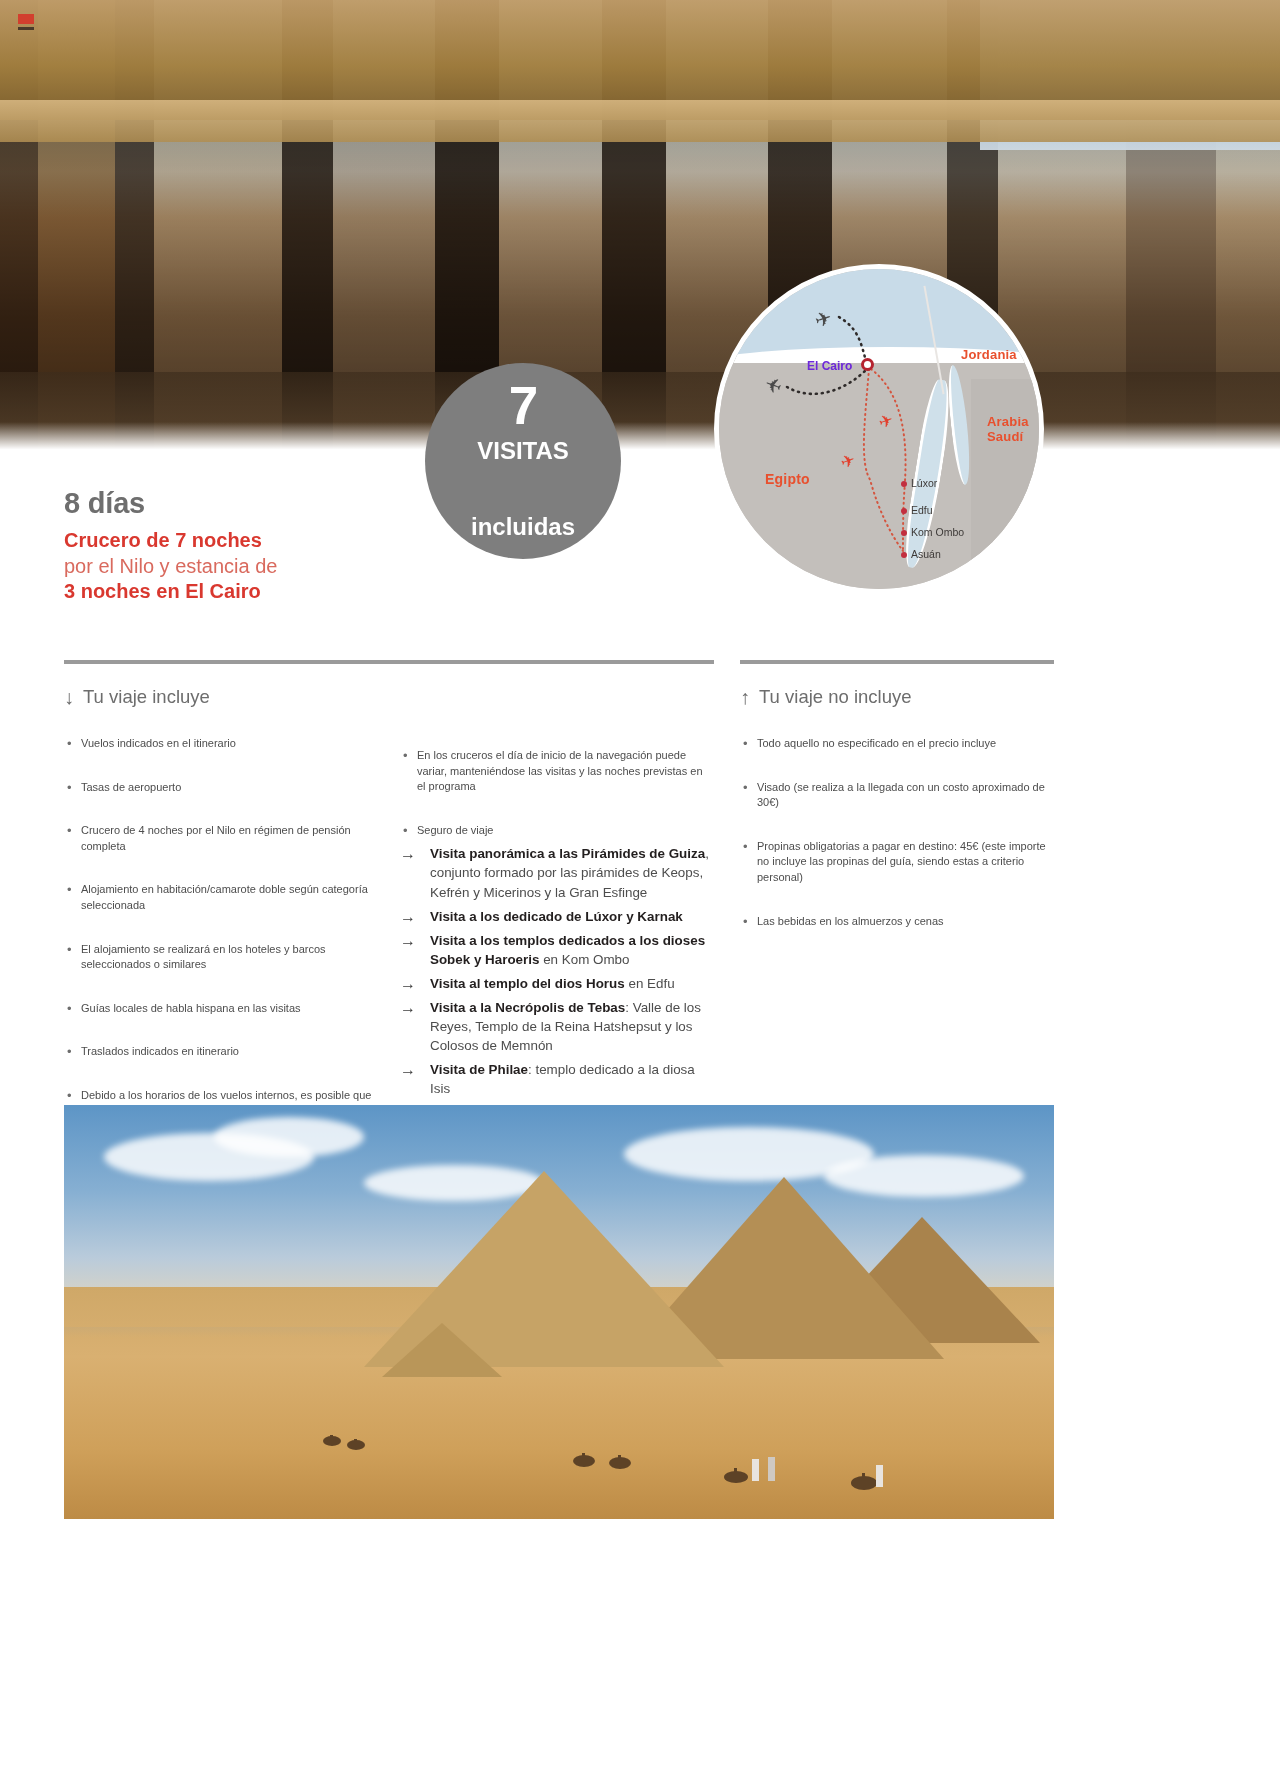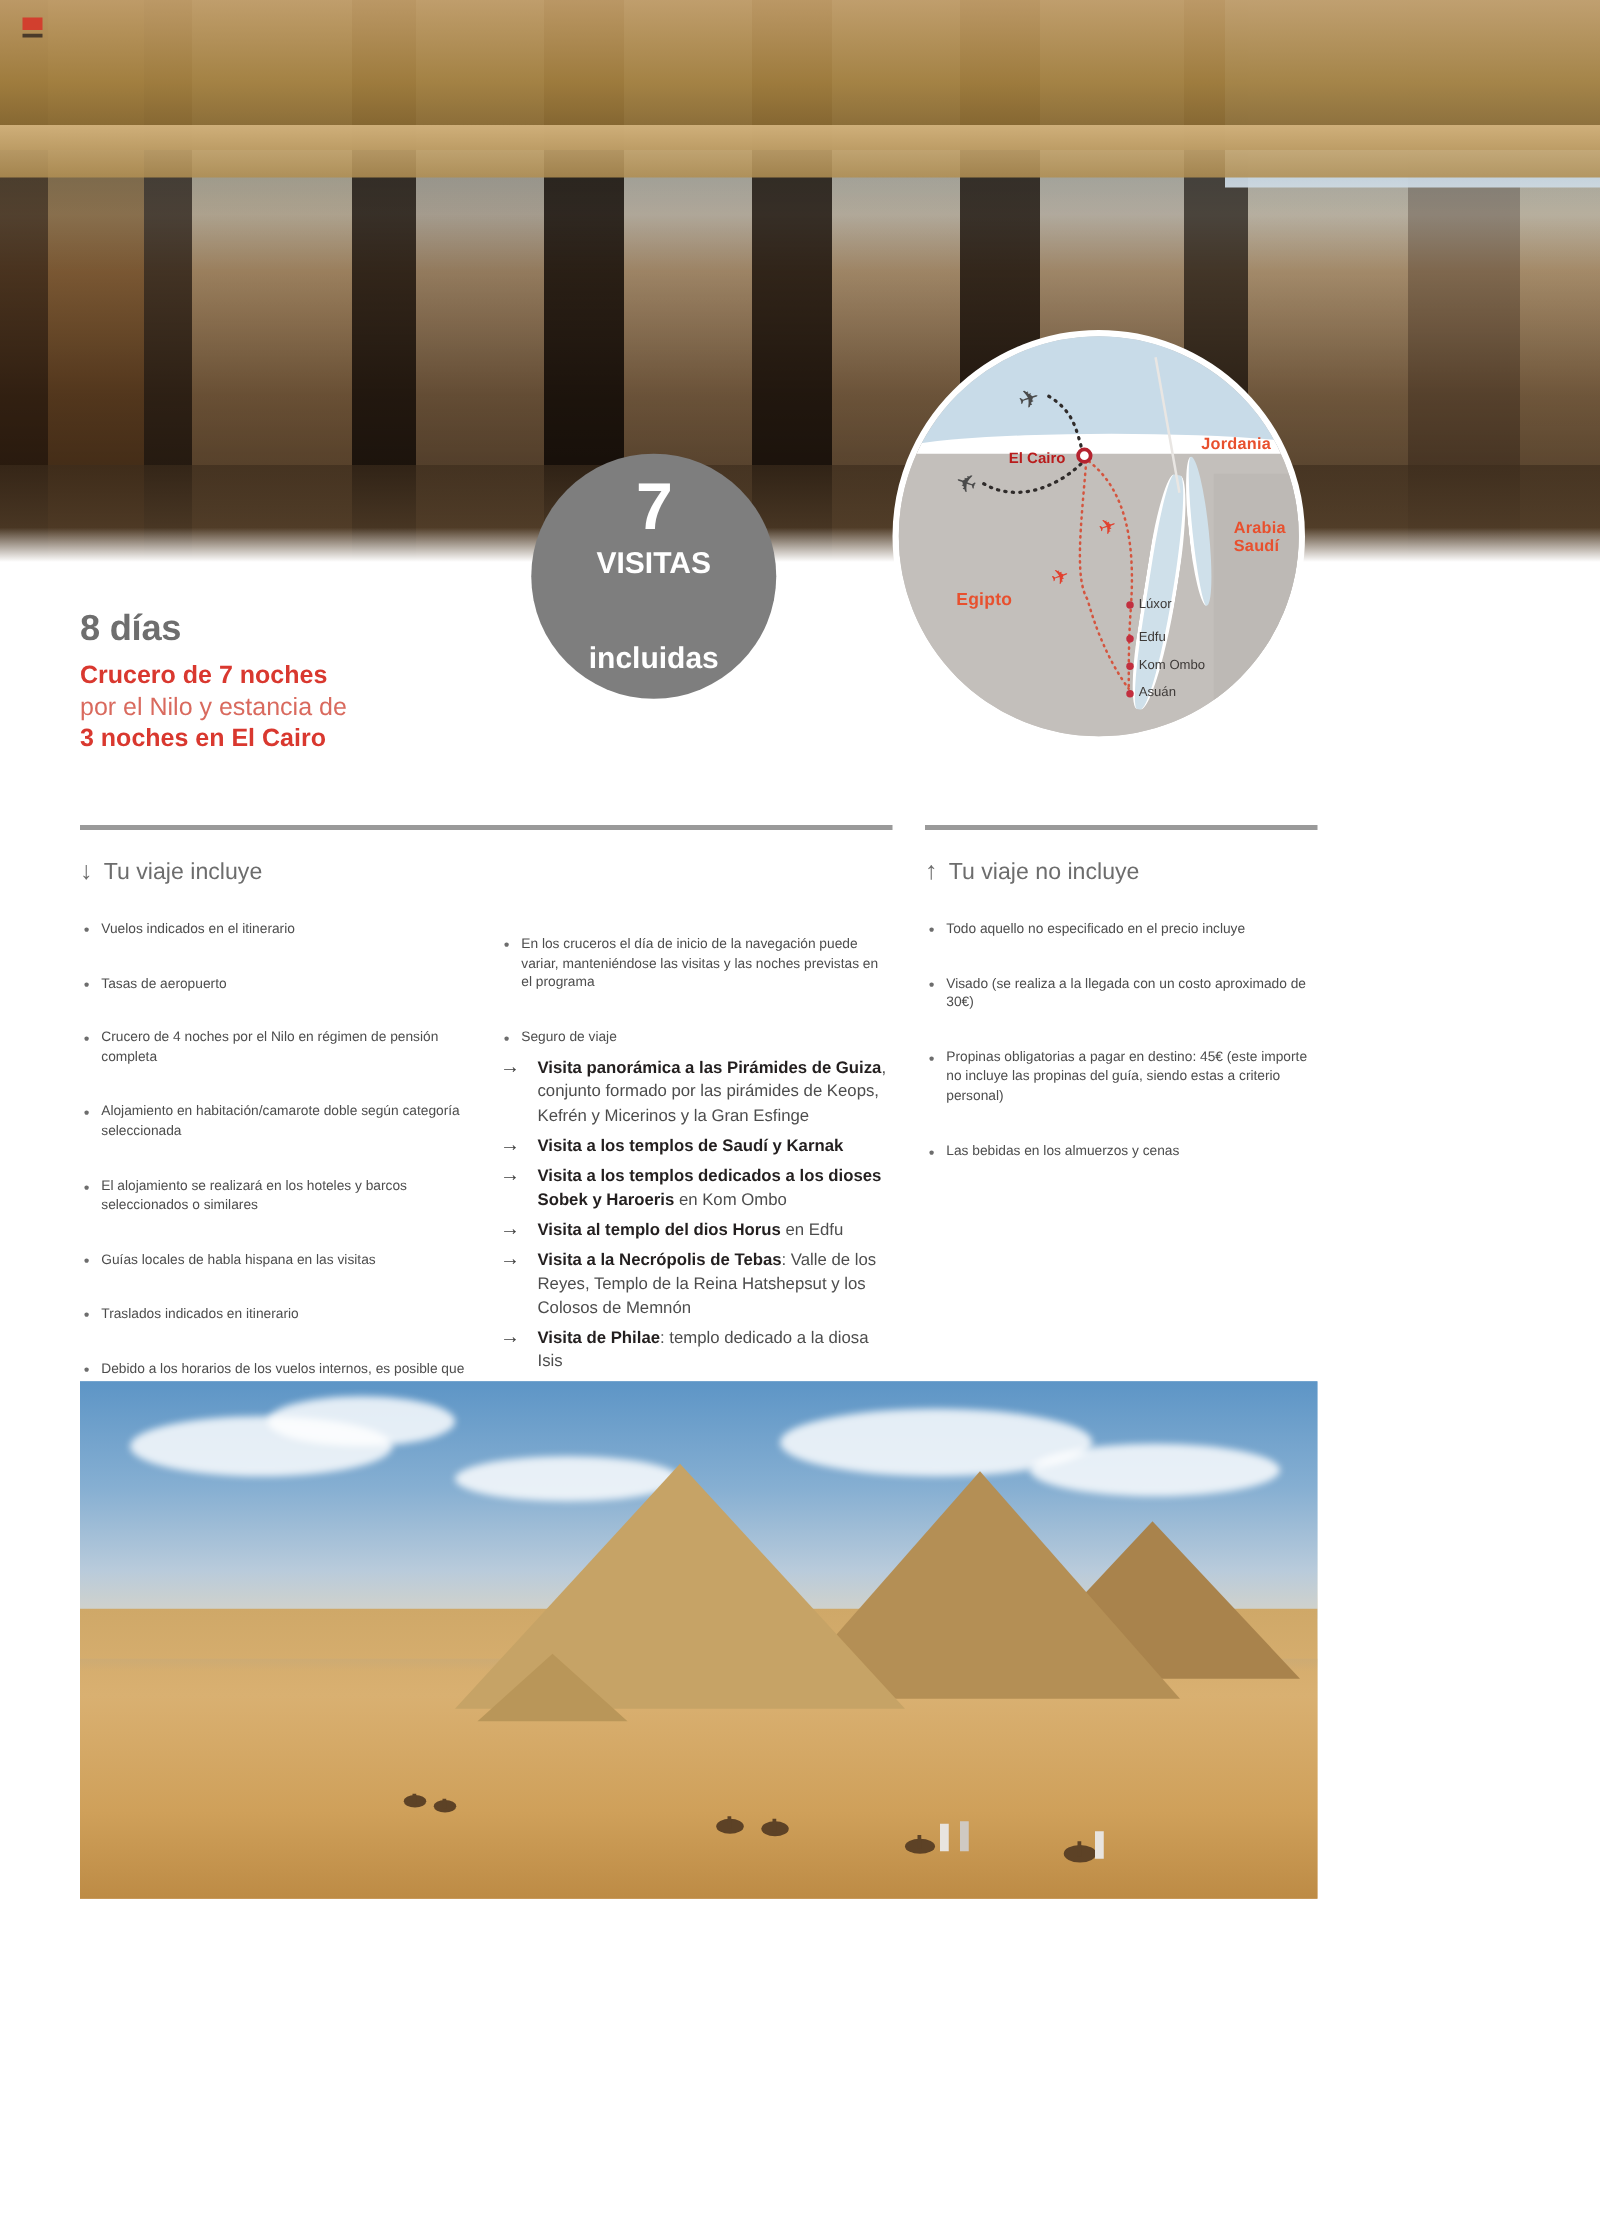--- a/index.html
+++ b/index.html
@@ -144,21 +144,21 @@
   }
   .mapcity:before{
     content:""; position:absolute; left:-10px; top:3.5px;
     width:6px; height:6px; border-radius:50%; background:#c22f3f;
   }
   .city-luxor{ left:192px; top:208px; }
   .city-edfu{ left:192px; top:235px; }
   .city-kom{ left:192px; top:257px; }
   .city-asuan{ left:192px; top:279px; }
   .cairo-label{
-    position:absolute; left:88px; top:90px; font-size:12px; font-weight:700; color:#b91c1c;
+    position:absolute; left:88px; top:90px; font-size:12px; font-weight:700; color:#6d28d9;
   }
   .cairo-dot{
     position:absolute; left:142px; top:89px; width:13px; height:13px; border-radius:50%;
     background:#fff; border:3.5px solid #b5232f;
   }
   .plane{ position:absolute; font-size:20px; color:#4a4a4a; }
   .plane-1{ left:96px; top:38px; transform:rotate(-18deg); }
   .plane-2{ left:46px; top:104px; transform:rotate(200deg); }
   .plane-red{ position:absolute; font-size:17px; color:#e2402e; }
   .plane-r1{ left:160px; top:142px; transform:rotate(-20deg); }
@@ -338,21 +338,21 @@
           <li>En los cruceros el día de inicio de la navegación puede variar, manteniéndose las visitas y las noches previstas en el programa</li>
           <li>Seguro de viaje</li>
         </ul>
         <ul class="visits">
           <li>
             <span class="ar">→</span>
             <b>Visita panorámica a las Pirámides de Guiza</b><span>, conjunto formado por las pirámides de Keops, Kefrén y Micerinos y la Gran Esfinge</span>
           </li>
           <li>
             <span class="ar">→</span>
-            <b>Visita a los templos de Saudí y Karnak</b><span></span>
+            <b>Visita a los dedicado de Lúxor y Karnak</b><span></span>
           </li>
           <li>
             <span class="ar">→</span>
             <b>Visita a los templos dedicados a los dioses Sobek y Haroeris</b><span> en Kom Ombo</span>
           </li>
           <li>
             <span class="ar">→</span>
             <b>Visita al templo del dios Horus</b><span> en Edfu</span>
           </li>
           <li>

